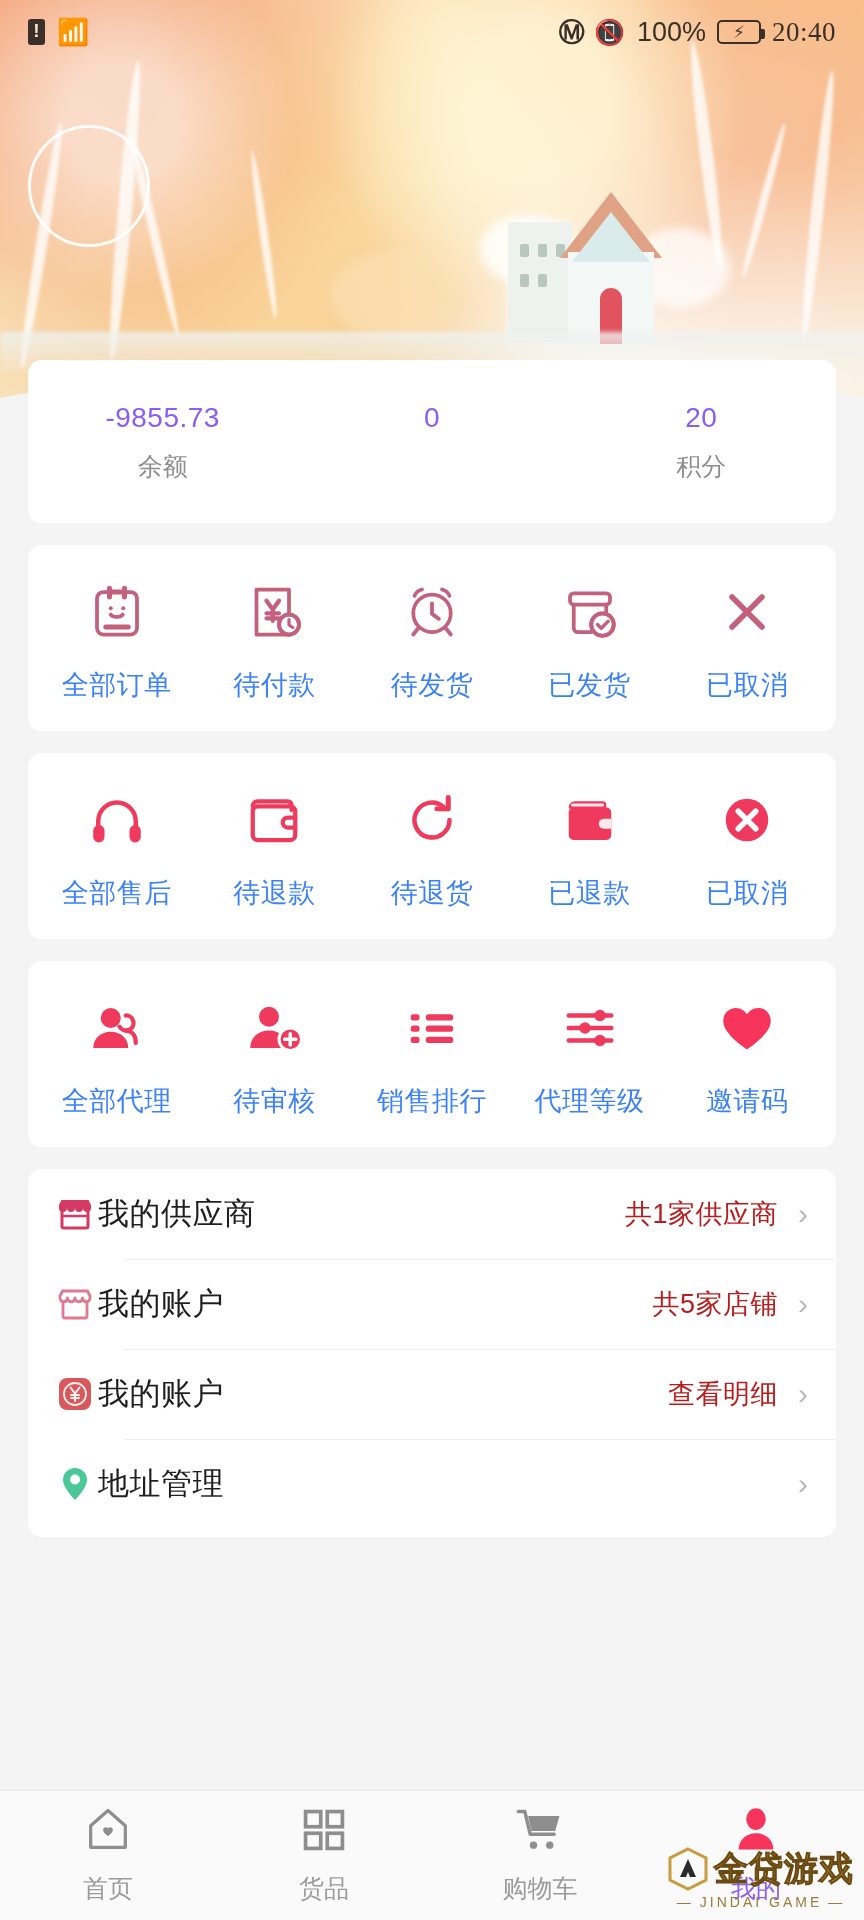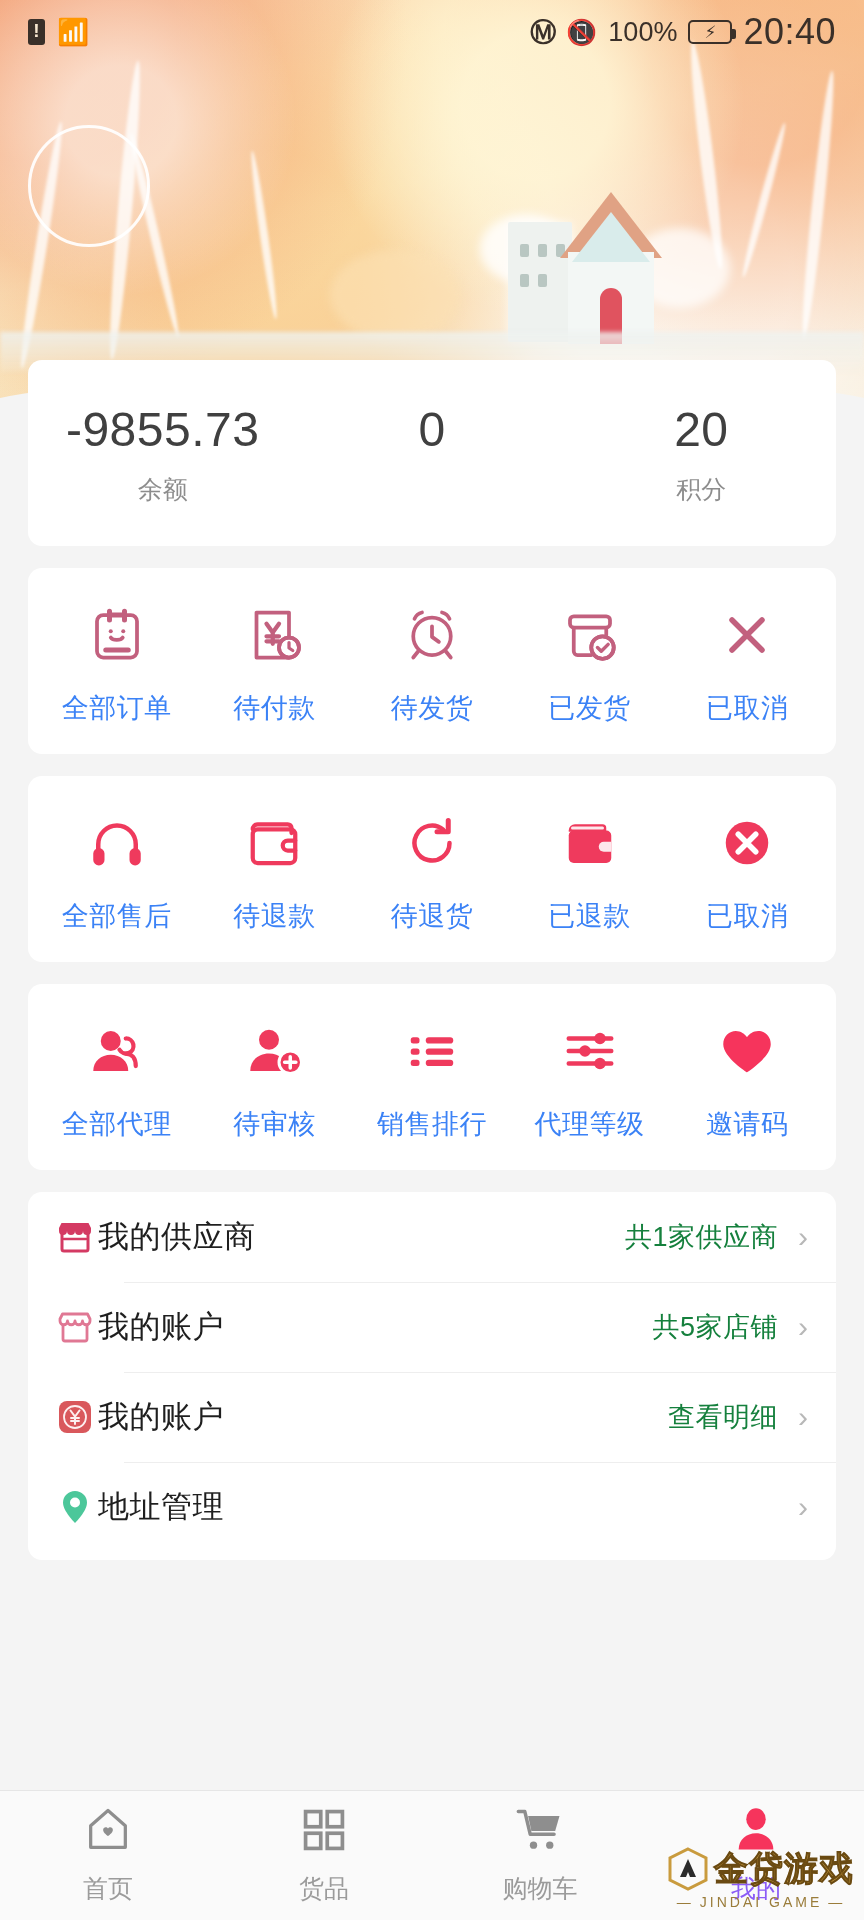--- a/index.html
+++ b/index.html
@@ -71,56 +71,56 @@
   .icon-sim::after { content: "!"; position: absolute; left: 0; right: 0; top: -1px; text-align: center;
     color: #f7e7cf; font-size: 19px; line-height: 26px; font-weight: bold; }
   .icon-wifi { font-size: 26px; line-height: 1; }
   .icon-nfc { font-size: 26px; font-weight: bold; letter-spacing: -1px; }
   .icon-vib { font-size: 25px; }
   .batt { width: 44px; height: 24px; border: 2px solid #3a3029; border-radius: 5px; position: relative;
     display: flex; align-items: center; justify-content: center; }
   .batt::after { content: ""; position: absolute; right: -6px; top: 7px; width: 4px; height: 10px;
     background: #3a3029; border-radius: 0 2px 2px 0; }
   .bolt { font-size: 17px; line-height: 1; }
-  .sb-time { font-size: 36px; letter-spacing: .5px; }
+  .sb-time { font-size: 27px; letter-spacing: .5px; font-family: Liberation Serif, serif; }
 
   
   .avatar {
     position: absolute; left: 28px; top: 125px; width: 122px; height: 122px;
     border: 3px solid rgba(255,255,255,.92); border-radius: 50%; z-index: 4;
   }
   .username {
     position: absolute; left: 208px; top: 192px; z-index: 4;
     font-size: 42px; color: #2f2b28; letter-spacing: 1px; display: flex; align-items: center;
   }
   .name-redact { display: inline-block; width: 140px; height: 38px; background: #fdfdfc;
     margin-left: 2px; filter: blur(2px); border-radius: 2px; }
 
   
   .card { background: #fff; border-radius: 14px; margin: 0 28px 22px 28px; }
 
   .stats { display: flex; padding: 42px 0 40px 0; margin-top: -44px; position: relative; z-index: 3; }
   .stat { flex: 1; text-align: center; }
-  .stat-val { font-size: 48px; color: #404040; letter-spacing: .5px; }
+  .stat-val { font-size: 28px; color: #8b5cf6; letter-spacing: .5px; }
   .stat-lbl { font-size: 25px; color: #8d8d8d; margin-top: 16px; }
 
   .grid { display: flex; padding: 34px 10px 28px 10px; }
   .gcell { flex: 1; display: flex; flex-direction: column; align-items: center; }
   .gicon { width: 66px; height: 66px; display: flex; align-items: center; justify-content: center; }
   .glabel { font-size: 27px; color: #3b82f6; margin-top: 22px; letter-spacing: .5px; }
 
   
   .menu { padding: 0 0 8px 0; }
   .mrow { display: flex; align-items: center; height: 90px; padding: 0 28px 0 24px; position: relative; }
   .mrow + .mrow::before {
     content: ""; position: absolute; left: 96px; right: 0; top: 0; height: 1px; background: #eeeeee;
   }
   .micon { width: 46px; height: 46px; display: flex; align-items: center; justify-content: center; flex: none; }
   .mlabel { font-size: 31px; color: #1f1f1f; letter-spacing: .5px; }
-  .mval { margin-left: auto; font-size: 27px; color: #15803d; letter-spacing: .5px; }
+  .mval { margin-left: auto; font-size: 27px; color: #b91c1c; letter-spacing: .5px; }
   .chev { margin-left: 20px; color: #b8b8b8; font-size: 30px; line-height: 1; font-weight: 300; }
 
   
   .tabbar {
     position: absolute; left: 0; bottom: 0; width: 864px; height: 130px;
     background: #fafafa; border-top: 1px solid #e6e6e6; display: flex; align-items: center;
   }
   .tab { flex: 1; display: flex; flex-direction: column; align-items: center; gap: 16px; }
   .tab-ico { height: 50px; display: flex; align-items: flex-end; }
   .tab-lbl { font-size: 25px; color: #9b9b9b; }

